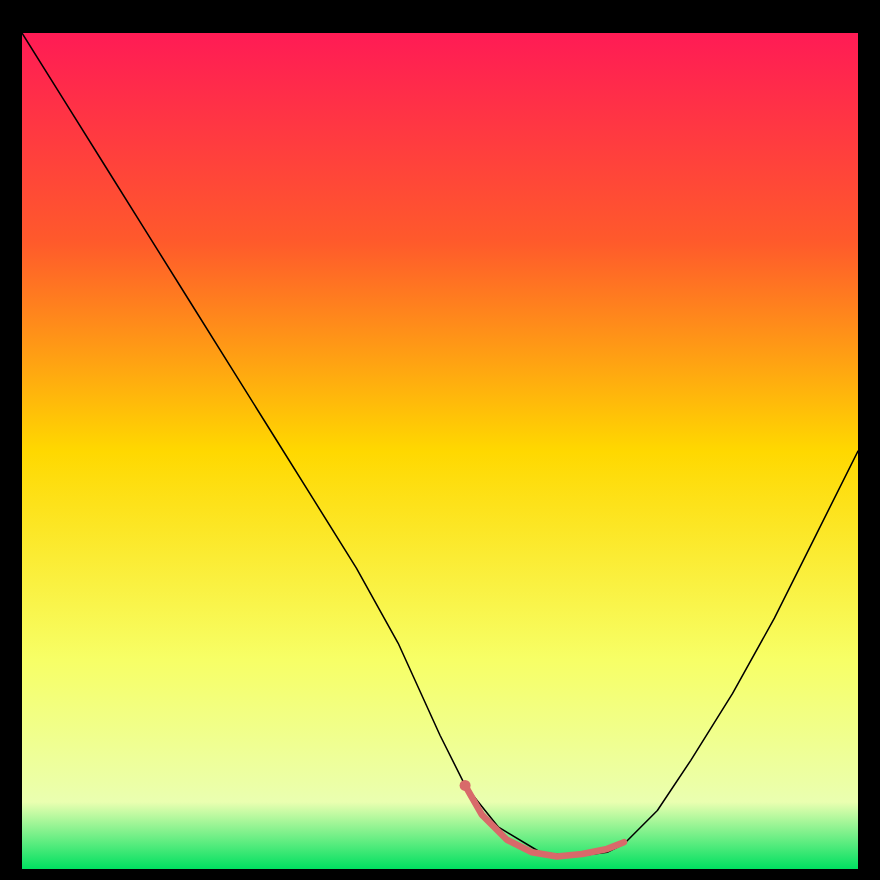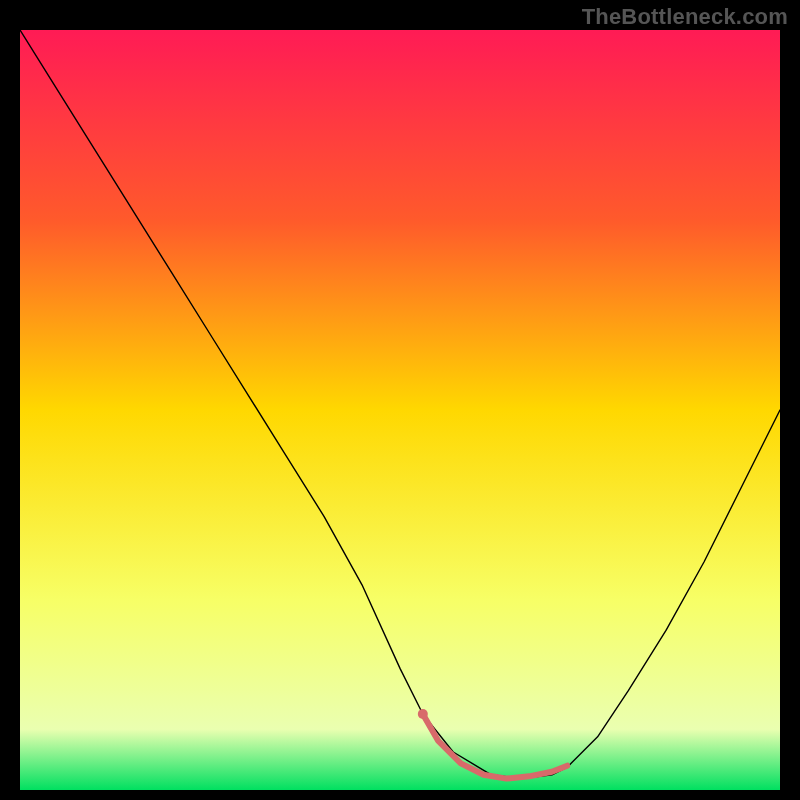--- a/index.html
+++ b/index.html
@@ -34,21 +34,20 @@
     width: 760px;
     height: 760px;
   }
   svg { display: block; }
 </style>
 </head>
 <body>
 
 <div class="frame">
 
-  <div class="watermark">TheBottleneck.com</div>
 
   <div class="plot">
     <svg id="chart-svg" width="760" height="760" viewBox="0 0 760 760">
       <defs>
         <linearGradient id="bg-grad" x1="0" y1="0" x2="0" y2="1">
             <stop offset="0%" stop-color="#ff1b55"></stop>
             <stop offset="25%" stop-color="#ff5a2b"></stop>
             <stop offset="50%" stop-color="#ffd800"></stop>
             <stop offset="75%" stop-color="#f7ff66"></stop>
             <stop offset="92%" stop-color="#eaffb0"></stop>

